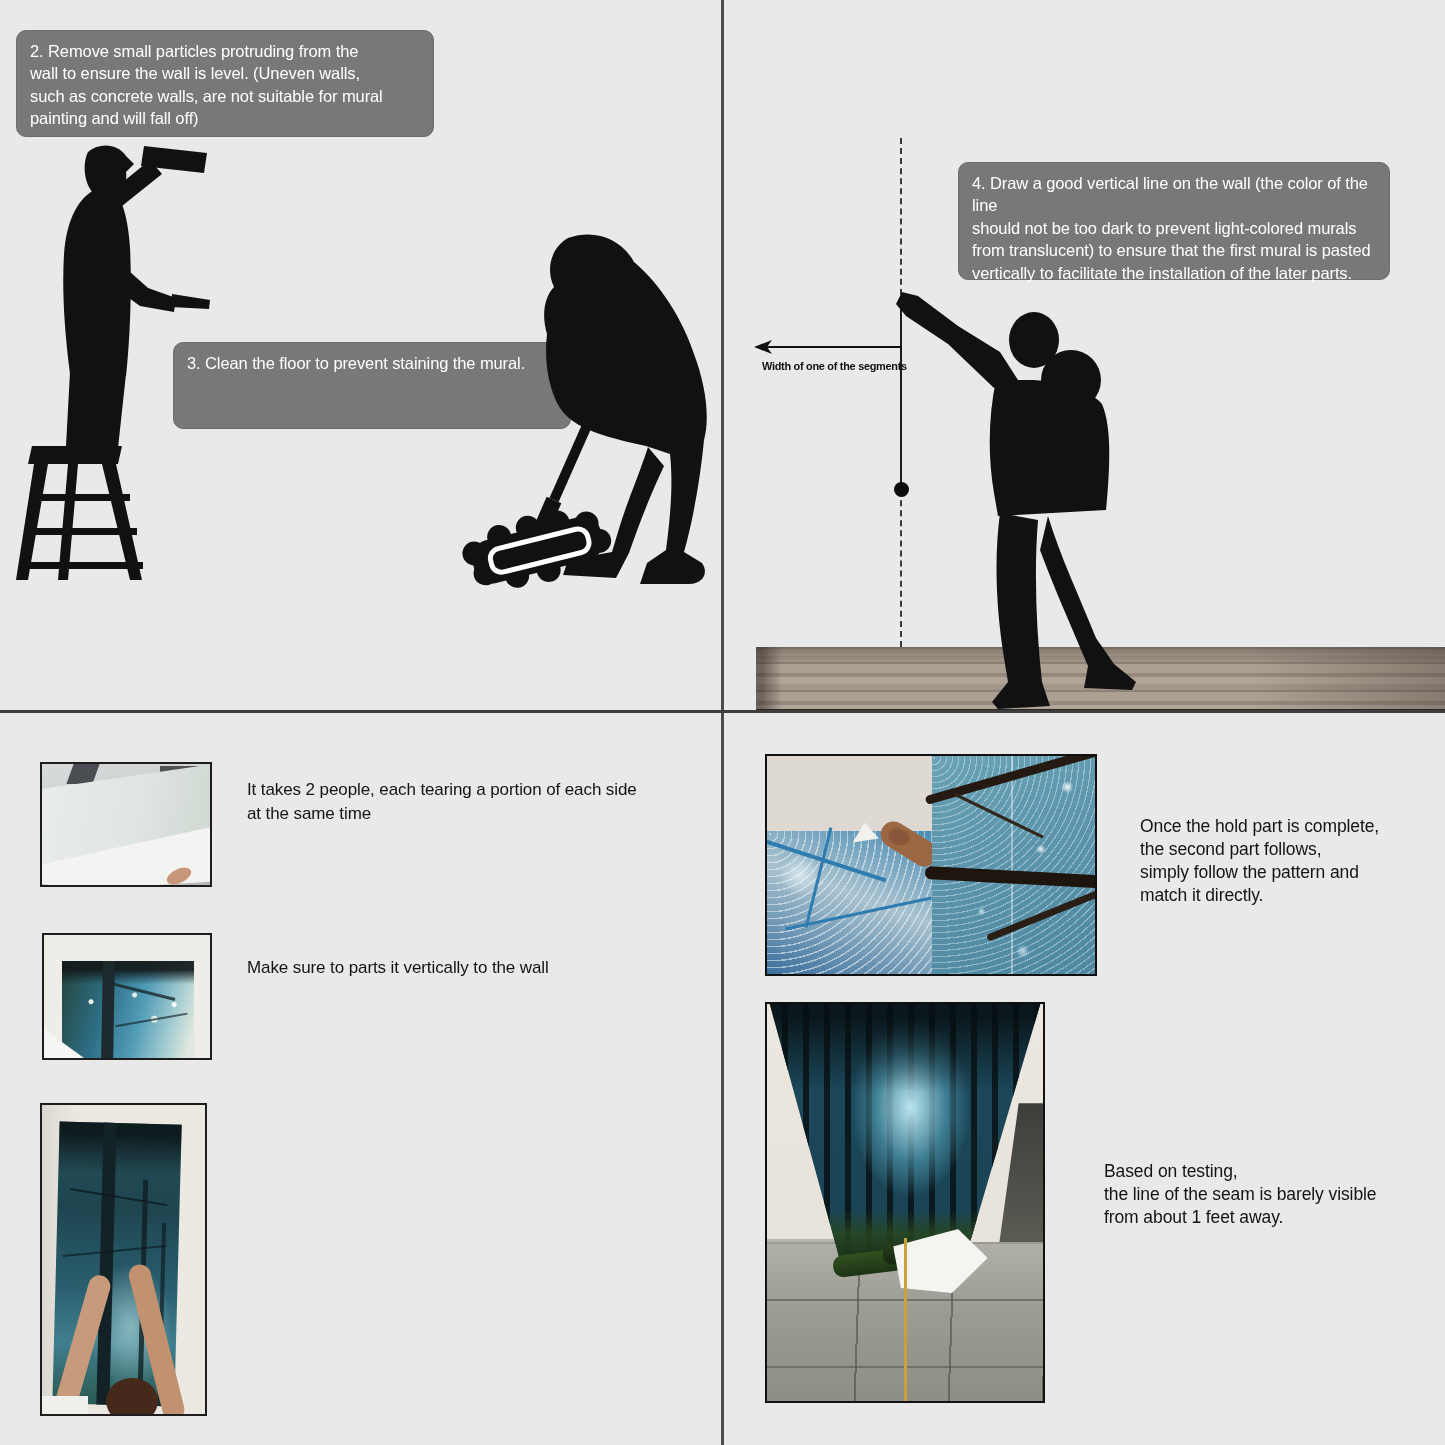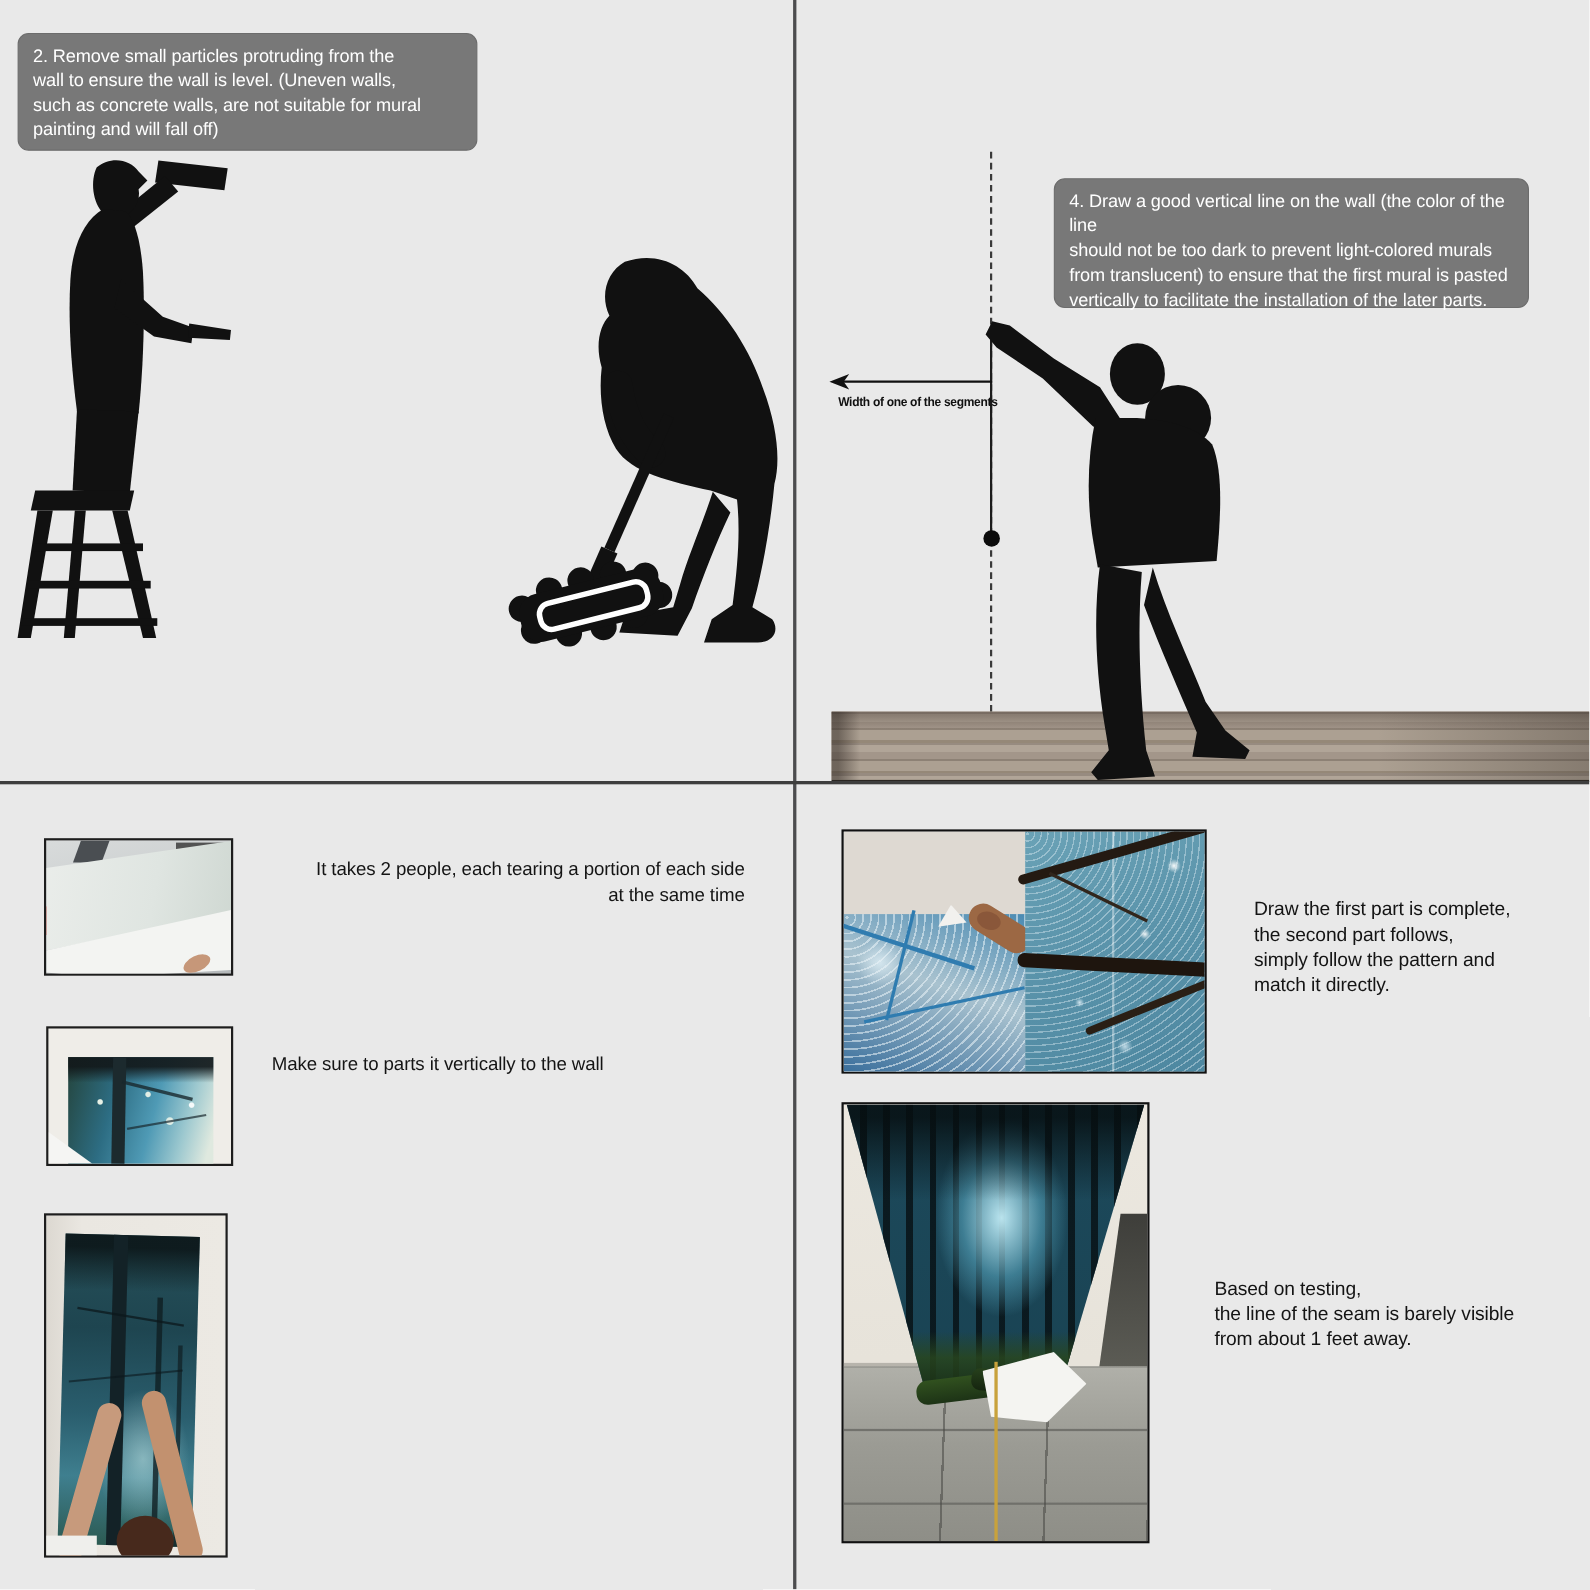--- a/index.html
+++ b/index.html
@@ -62,20 +62,21 @@
       <polygon points="22,308 112,308 108,326 18,326"></polygon>
       <polygon points="24,326 6,442 18,442 38,326"></polygon>
       <polygon points="92,326 120,442 132,442 106,326"></polygon>
       <polygon points="58,326 48,442 58,442 68,326"></polygon>
       <rect x="20" y="356" width="100" height="7"></rect>
       <rect x="15" y="390" width="112" height="7"></rect>
       <rect x="9" y="424" width="124" height="7"></rect>
     </g>
   </svg>
 
+  <div class="abs gray-box" style="left:173px;top:342px;width:398px;height:87px;">3. Clean the floor to prevent staining the mural.</div>
 
   <svg class="abs" style="left:450px;top:232px;" width="270" height="365" viewBox="0 0 270 365">
     <g fill="#111111" stroke="none">
       <path d="M118,6 C146,-4 172,8 184,30 C210,52 232,86 244,122 C256,154 260,186 254,208 C250,250 242,292 234,320 L252,331 C259,341 253,352 239,352 L190,352 L197,331 L216,318 C221,280 223,250 220,222 L196,214 C160,206 124,198 110,176 C98,156 94,128 97,102 C91,82 95,64 104,55 C95,36 102,15 118,6 Z"></path>
       <path d="M198,215 C188,246 176,272 168,300 L162,320 L118,328 L113,343 L166,346 L179,321 C189,292 202,259 214,234 Z"></path>
       <path d="M112,118 C116,146 126,166 142,180" stroke="#111111" stroke-width="26" fill="none" stroke-linecap="round"></path>
       <line x1="158" y1="146" x2="104" y2="268" stroke="#111111" stroke-width="10"></line>
       <line x1="104" y1="268" x2="90" y2="300" stroke="#111111" stroke-width="16"></line>
       <g transform="translate(88,320) rotate(-14)">
         <circle cx="-62" cy="-14" r="12"></circle>
@@ -123,21 +124,21 @@
   </svg>
 
   <div class="photo" style="left:40px;top:762px;width:172px;height:125px;background:linear-gradient(165deg,#d8dbdb 0%,#c7cbcc 55%,#b4b8ba 100%);">
     <div class="abs" style="right:6px;top:2px;width:44px;height:44px;background:linear-gradient(180deg,#3c3c3c 0 8px,#777 8px 12px,#444 12px 22px,#888 22px 26px,#3e3e3e 26px);opacity:.85;"></div>
     <div class="abs" style="left:28px;top:0;width:26px;height:20px;background:#4a4e52;transform:skewX(-20deg);"></div>
     <div class="abs" style="left:0;top:60px;width:10px;height:26px;background:#b23b33;"></div>
     <div class="abs" style="left:0;top:0;width:172px;height:125px;clip-path:polygon(0 20%,100% 0%,100% 52%,0 80%);background:linear-gradient(100deg,#eaedea,#dfe5e1 55%,#cdd6d0);"></div>
     <div class="abs" style="left:0;top:0;width:172px;height:125px;clip-path:polygon(0 80%,100% 50%,100% 94%,28% 100%,0 96%);background:#f3f4f2;"></div>
     <div class="abs" style="right:18px;bottom:2px;width:26px;height:14px;border-radius:50%;background:#c69779;transform:rotate(-25deg);"></div>
   </div>
-  <div class="abs caption" style="left:247px;top:778px;width:430px;text-align:right;">It takes 2 people, each tearing a portion of each side
+  <div class="abs caption" style="left:247px;top:778px;width:430px;">It takes 2 people, each tearing a portion of each side
  at the same time</div>
 
   <div class="photo" style="left:42px;top:933px;width:170px;height:127px;background:#efede8;">
     <div class="abs" style="left:18px;top:26px;width:132px;height:97px;background:
         radial-gradient(circle 3px at 22% 42%, rgba(242,248,236,.95) 0 2px, transparent 3px),
         radial-gradient(circle 3px at 34% 66%, rgba(242,248,236,.9) 0 2px, transparent 3px),
         radial-gradient(circle 3px at 55% 35%, rgba(242,248,236,.9) 0 2px, transparent 3px),
         radial-gradient(circle 4px at 70% 60%, rgba(242,248,236,.85) 0 3px, transparent 4px),
         radial-gradient(circle 3px at 85% 45%, rgba(255,255,255,.9) 0 2px, transparent 3px),
         linear-gradient(180deg, rgba(18,24,26,.92) 0 9%, rgba(18,24,26,0) 24%),
@@ -191,21 +192,21 @@
         radial-gradient(circle 10px at 55% 88%, rgba(235,248,255,.7), rgba(255,255,255,0) 70%),
         repeating-radial-gradient(circle at 2px 2px, rgba(230,242,248,.4) 0 1.2px, transparent 1.2px 6px),
         linear-gradient(160deg,#6aa2b6 0%,#5b94ab 45%,#4d87a0 100%);">
       <div class="abs" style="left:48%;top:0;width:2px;height:100%;background:rgba(255,255,255,.4);"></div>
       <div class="abs" style="left:-6%;top:6%;width:120%;height:9px;background:#241a12;transform:rotate(-16deg);border-radius:5px;"></div>
       <div class="abs" style="left:-4%;top:52%;width:115%;height:13px;background:#1e150e;transform:rotate(3deg);border-radius:6px;"></div>
       <div class="abs" style="left:30%;top:68%;width:90%;height:7px;background:#2a1f15;transform:rotate(-22deg);border-radius:4px;"></div>
       <div class="abs" style="left:10%;top:26%;width:60%;height:3px;background:#31261c;transform:rotate(26deg);"></div>
     </div>
   </div>
-  <div class="abs caption" style="left:1140px;top:815px;width:290px;line-height:1.32;font-size:17.5px;">Draw the first part is complete,
+  <div class="abs caption" style="left:1140px;top:815px;width:290px;line-height:1.32;font-size:17.5px;">Once the hold part is complete,
 the second part follows,
 simply follow the pattern and
 match it directly.</div>
 
   <div class="photo" style="left:765px;top:1002px;width:280px;height:401px;border-color:#111;background:linear-gradient(180deg,#ece8e0 0%,#e7e3da 58%,#e7e3da 60%);">
 
     <div class="abs" style="right:0;top:25%;width:16%;height:36%;background:linear-gradient(180deg,#3e3e3a,#5c5c55);clip-path:polygon(45% 0,100% 0,100% 100%,0 100%);"></div>
 
     <div class="abs" style="left:0;top:59.2%;width:30%;height:4px;background:#b7b4ac;"></div>
 

